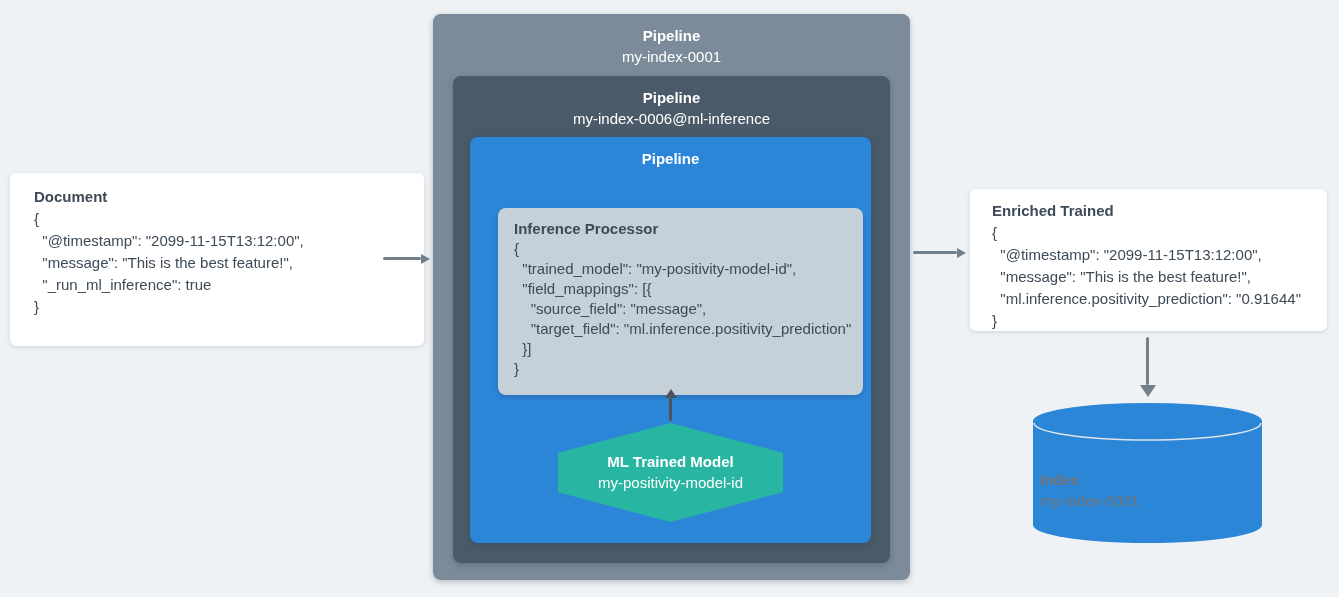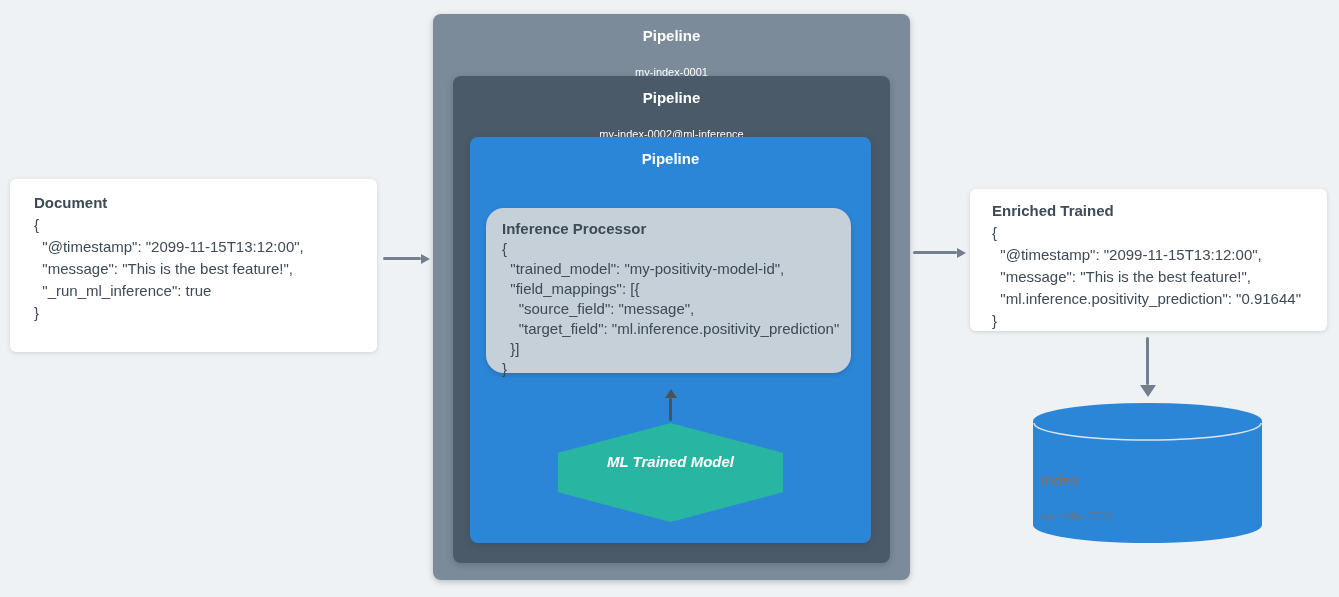--- a/index.html
+++ b/index.html
@@ -24,45 +24,45 @@
     color:var(--text-dark);
     overflow:hidden;
   }
   .card {
     position:absolute; background:var(--card-background);
     border-radius:6px;
     box-shadow:0 1px 4px rgba(55,65,80,0.18);
   }
   .card-title { font-size:15px; font-weight:bold; line-height:22px; }
   .code-line { font-size:15px; line-height:22px; white-space:pre; }
-  .doc-card { left:10px; top:179px; width:367px; height:173px; padding:13px 28px 0 24px; }
+  .doc-card { left:10px; top:173px; width:414px; height:173px; padding:13px 28px 0 24px; }
   .enriched-card { left:970px; top:189px; width:357px; height:142px; padding:11px 8px 0 22px; }
 
   .box { position:absolute; border-radius:8px; box-shadow:0 2px 6px rgba(40,55,70,0.28); }
   .outer-box { left:433px; top:14px; width:477px; height:566px; background:var(--pipeline-outer); }
   .middle-box { left:20px; top:62px; width:437px; height:487px; background:var(--pipeline-middle); }
   .blue-box { left:17px; top:61px; width:401px; height:406px; background:var(--pipeline-inner-blue); }
   .box-titles { padding-top:11px; text-align:center; color:#fff; }
   .box-title { font-size:15px; font-weight:bold; line-height:21px; }
-  .box-name  { font-size:11px; line-height:21px;margin-top:16px; }
+  .box-name  { font-size:15px; line-height:21px; }
 
   .processor-box {
-    position:absolute; left:16px; top:71px; width:365px; height:165px;
-    background:var(--processor-box); border-radius:18px;
+    position:absolute; left:28px; top:71px; width:365px; height:187px;
+    background:var(--processor-box); border-radius:8px;
     padding:11px 8px 0 16px; color:var(--text-dark);
     box-shadow:0 2px 5px rgba(30,50,80,0.25);
   }
   .processor-box .card-title { line-height:20px; }
   .processor-box .code-line { line-height:20px; }
 
   .hexagon {
     position:absolute; left:88px; top:286px; width:225px; height:99px;
     background:var(--model-hexagon);
     clip-path:polygon(50% 0, 100% 30%, 100% 70%, 50% 100%, 0 70%, 0 30%);
-    text-align:center; color:#fff; padding-top:28px;font-style:italic;
+    text-align:center; color:#fff; padding-top:28px;
   }
   .hexagon .box-title { line-height:21px; }
   .hexagon .box-name  { line-height:21px; }
 
   .h-line { position:absolute; height:3px; background:var(--arrow-gray); border-radius:2px; }
   .v-line { position:absolute; width:3px;  background:var(--arrow-gray); border-radius:2px; }
   .head-right { position:absolute; width:0; height:0;
     border-top:5px solid transparent; border-bottom:5px solid transparent;
     border-left:9px solid var(--arrow-gray); }
   .head-down { position:absolute; width:0; height:0;
@@ -95,21 +95,21 @@
 
   <div class="box outer-box">
     <div class="box-titles">
       <div class="box-title">Pipeline</div>
       <div class="box-name">my-index-0001</div>
     </div>
 
     <div class="box middle-box">
       <div class="box-titles">
         <div class="box-title">Pipeline</div>
-        <div class="box-name">my-index-0002@ml-inference</div>
+        <div class="box-name">my-index-0006@ml-inference</div>
       </div>
 
       <div class="box blue-box">
         <div class="box-titles">
           <div class="box-title">Pipeline</div>
         </div>
 
         <div class="processor-box">
           <div class="card-title">Inference Processor</div>
           <div class="code-line">{</div>
@@ -119,20 +119,21 @@
           <div class="code-line">    "target_field": "ml.inference.positivity_prediction"</div>
           <div class="code-line">  }]</div>
           <div class="code-line">}</div>
         </div>
 
         <div class="head-up" style="left:195px; top:252px;"></div>
         <div class="up-line" style="left:199px; top:261px; height:23px;"></div>
 
         <div class="hexagon">
           <div class="box-title">ML Trained Model</div>
+          <div class="box-name">my-positivity-model-id</div>
         </div>
       </div>
     </div>
   </div>
 
   <div class="h-line" style="left:913px; top:251px; width:44px;"></div>
   <div class="head-right" style="left:957px; top:248px;"></div>
 
   <div class="card enriched-card">
     <div class="card-title">Enriched Trained</div>

